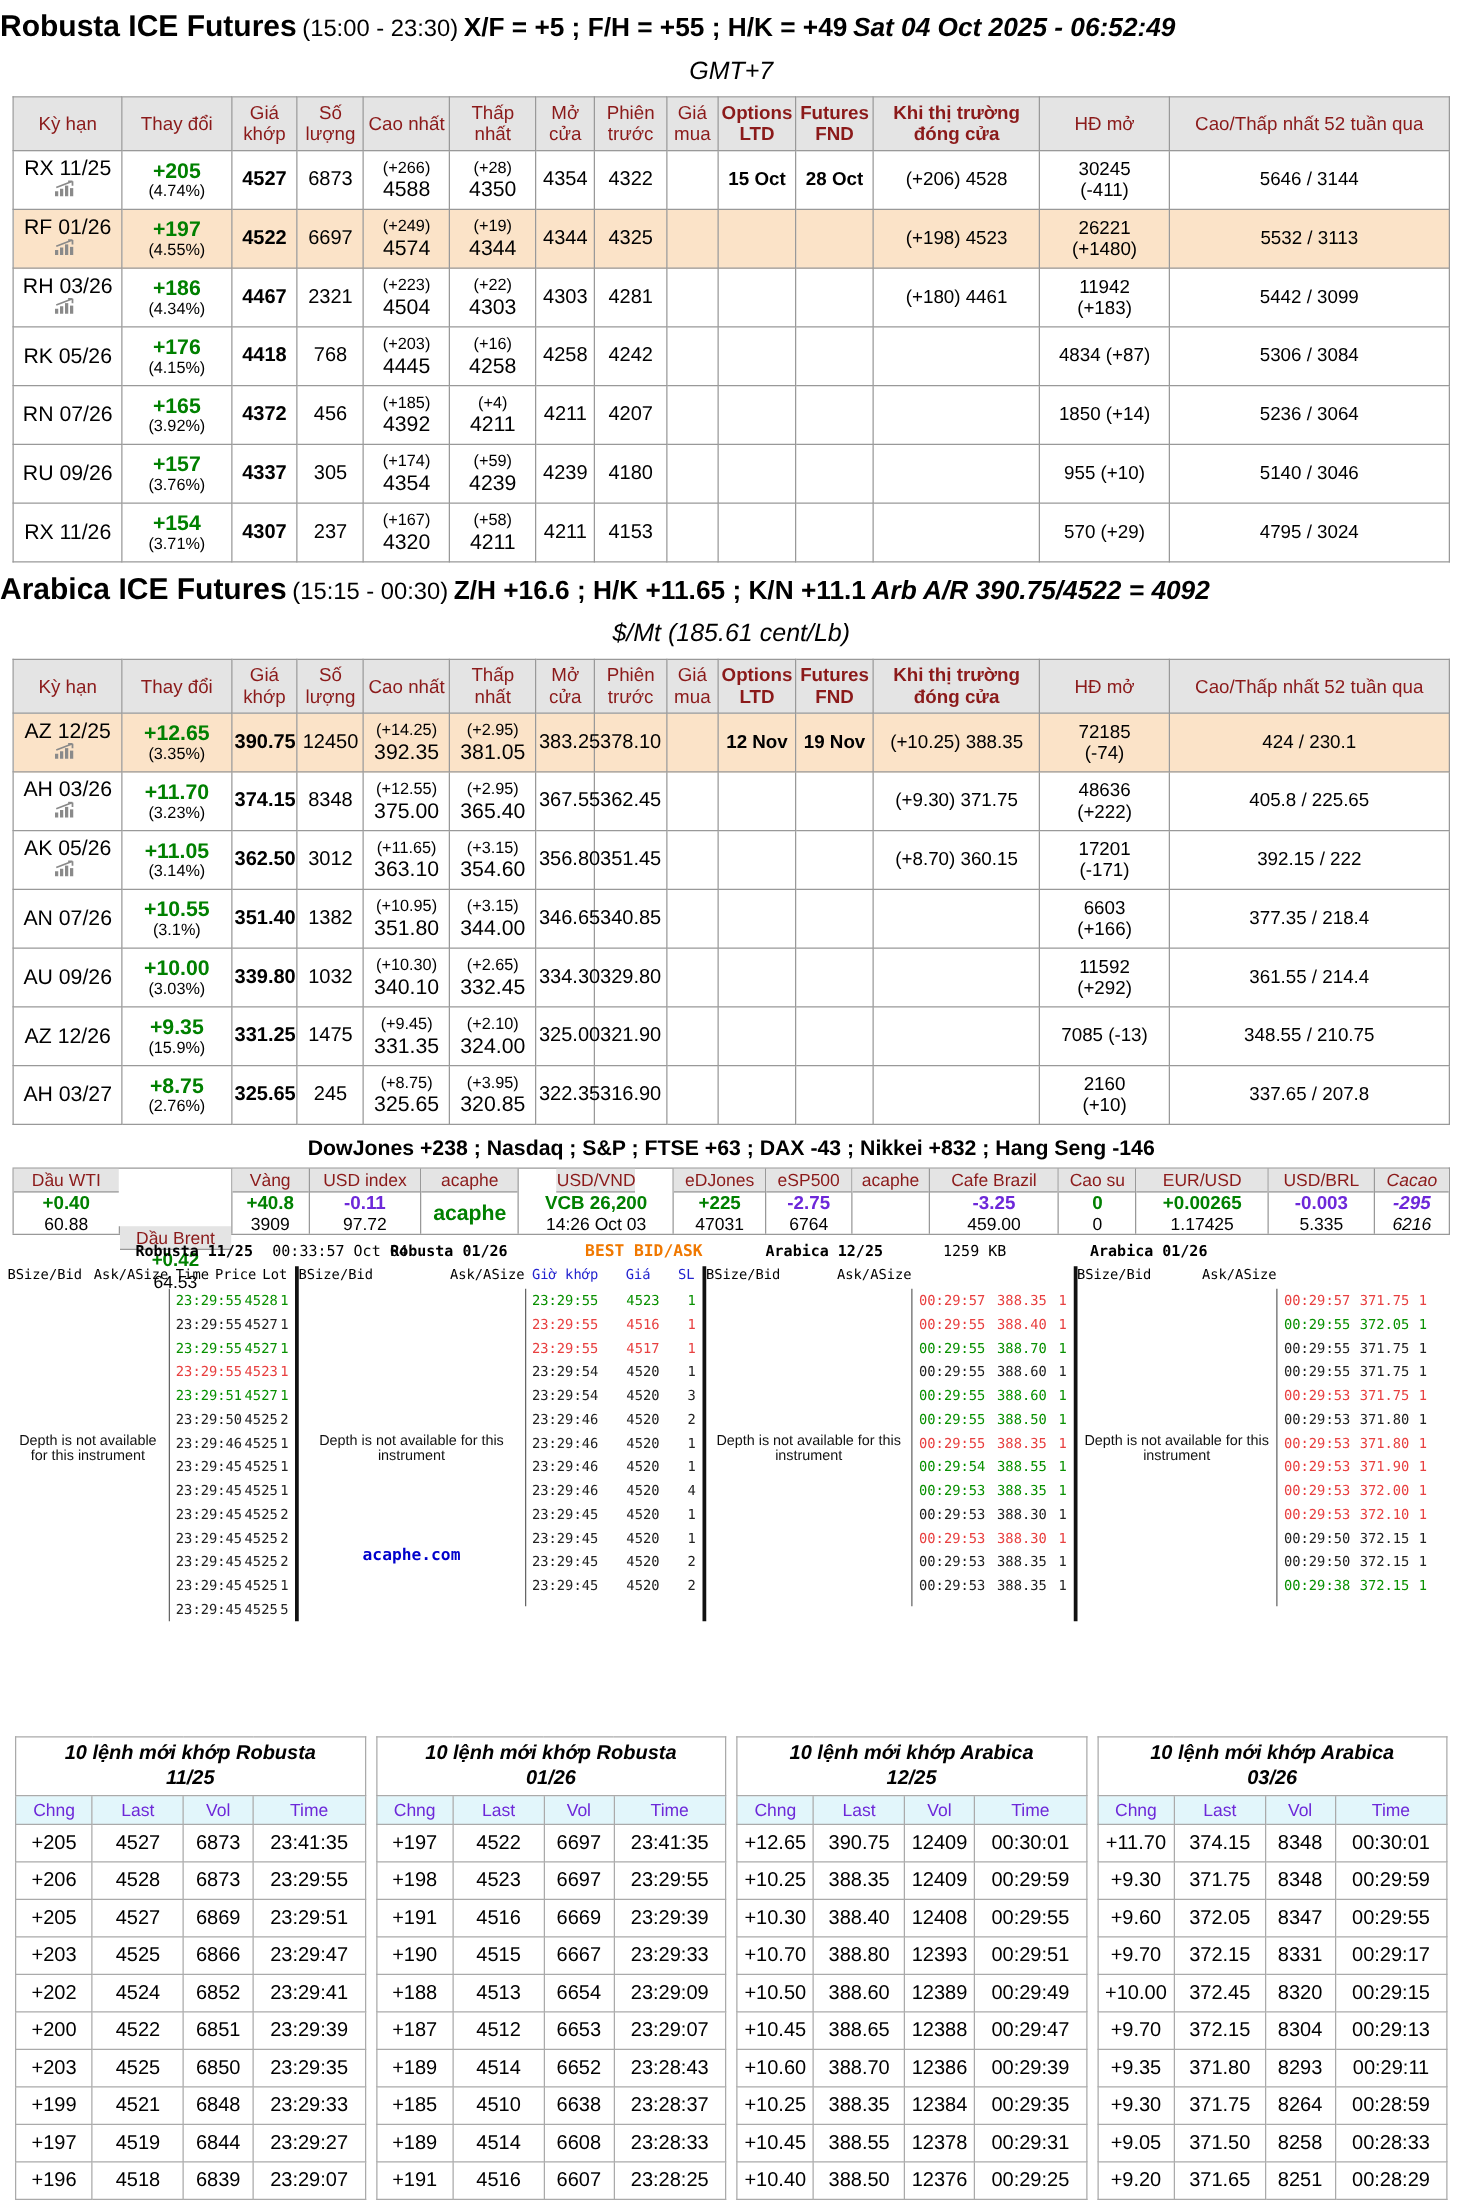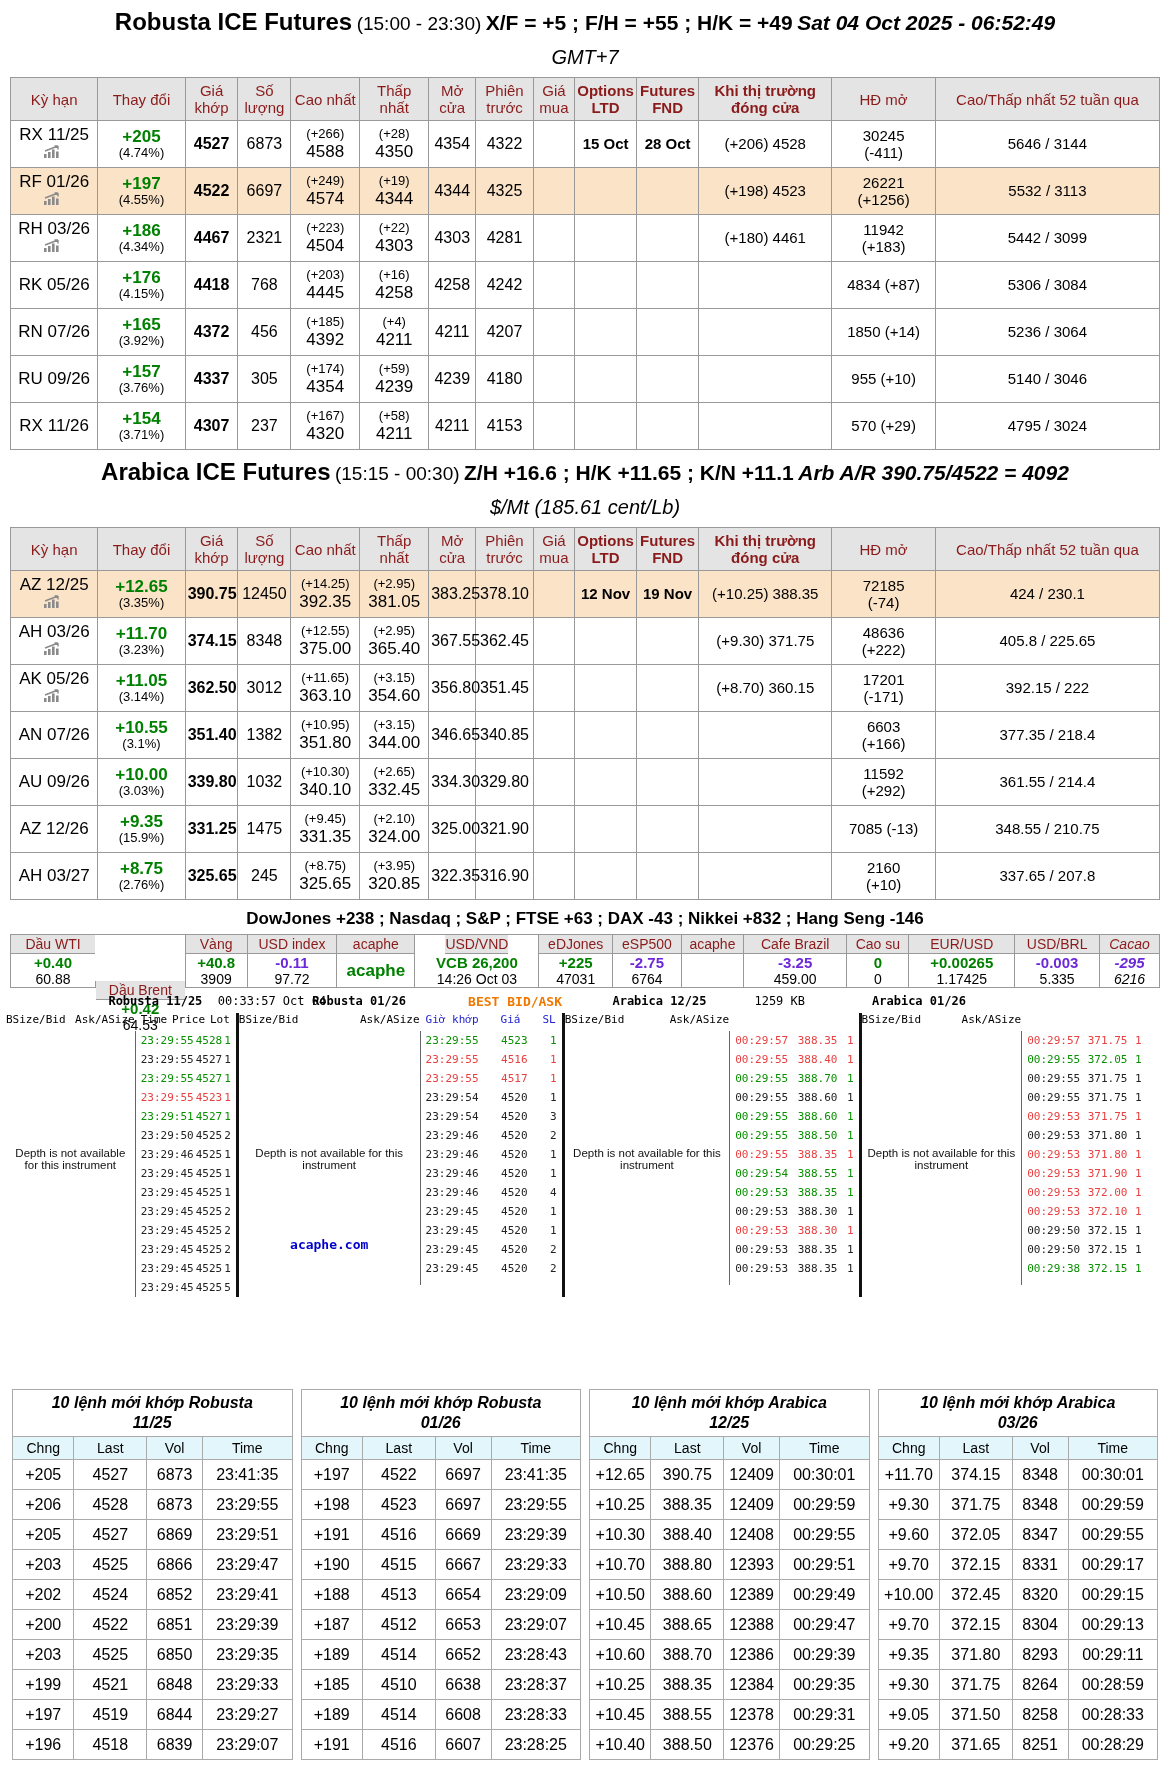--- a/index.html
+++ b/index.html
@@ -1,18 +1,18 @@
 <!DOCTYPE html>
 <html><head>
 <meta charset="utf-8">
 <style>
   html,body{margin:0;padding:0;background:#fff}
   body{width:1170px;font-family:"Liberation Sans",sans-serif;color:#000}
   
-  .title-line{text-align:center;padding-top:8px;white-space:nowrap}
+  .title-line{padding-top:8px;white-space:nowrap}
   .t-big{font-size:24px;font-weight:bold}
   .t-sess{font-size:19px}
   .t-spread{font-size:21px;font-weight:bold}
   .t-date{font-size:21px;font-weight:bold;font-style:italic}
   .tz,.unit{text-align:center;font-style:italic;font-size:20px;margin:10px 0 8px}
   
   table.fut{border-collapse:collapse;margin:2px 10px 0;width:1150px;table-layout:fixed}
   .fut th{background:#e4e4e4;color:#8b1a1a;font-weight:normal;font-size:15px;border:1px solid #999;padding:4px 2px;height:30px}
   .fut th.b{font-weight:bold}
   .fut td{border:1px solid #999;text-align:center;vertical-align:middle;font-size:16px;padding:2px;height:42px;line-height:1.15}
@@ -57,21 +57,21 @@
   .dpanel:last-of-type .plist{border-right:1px solid #666}
   .drow{display:flex;justify-content:space-between;line-height:19px;color:#222}
   .drow.g{color:#089000}.drow.r{color:#e84040}.drow.k{color:#222}
   .dspacer{flex:1}
   
   .ttwrap{display:flex;gap:8px;margin:92px 12px 10px}
   table.tt{border-collapse:collapse;flex:1;table-layout:fixed}
   .tt th,.tt td{border:1px solid #aaa}
   .tt-title{font-size:16px;font-style:italic;font-weight:bold;text-align:center;padding:3px 0}
   .tt-title span{display:block;line-height:1.25}
-  .tt-h{background:#e2f6fb;color:#000000;font-weight:normal;font-size:14px;padding:3px 12px}
+  .tt-h{background:#e2f6fb;color:#6d28d9;font-weight:normal;font-size:14px;padding:3px 12px}
   .tt td{text-align:center;font-size:16px;padding:5px 0;height:19px}
 </style>
 </head>
 <body>
 
 <div class="title-line">
   <span class="t-big">Robusta ICE Futures</span>
   <span class="t-sess">(15:00 - 23:30)</span>
   <span class="t-spread">X/F = +5 ; F/H = +55 ; H/K = +49</span>
   <span class="t-date">Sat 04 Oct 2025 - 06:52:49</span>
@@ -180,21 +180,21 @@
           <span class="main">4344</span>
         </td>
         <td>4344</td>
         <td>4325</td>
         <td></td>
         <td class="bcell"></td>
         <td class="bcell"></td>
         <td class="ncell">(+198) 4523</td>
         <td class="c-oi">
           <span>26221</span>
-          <span>(+1256)</span>
+          <span>(+1480)</span>
         </td>
         <td class="ncell">5532 / 3113</td>
       </tr>
 
       <tr>
         <td>
           <span class="contract">RH 03/26</span>
           <span class="icon"><svg width="22" height="14" viewBox="0 0 22 14">
               <rect x="1" y="9" width="2.6" height="4" fill="#8a8a8a"></rect>
               <rect x="5" y="7" width="2.6" height="6" fill="#8a8a8a"></rect>

